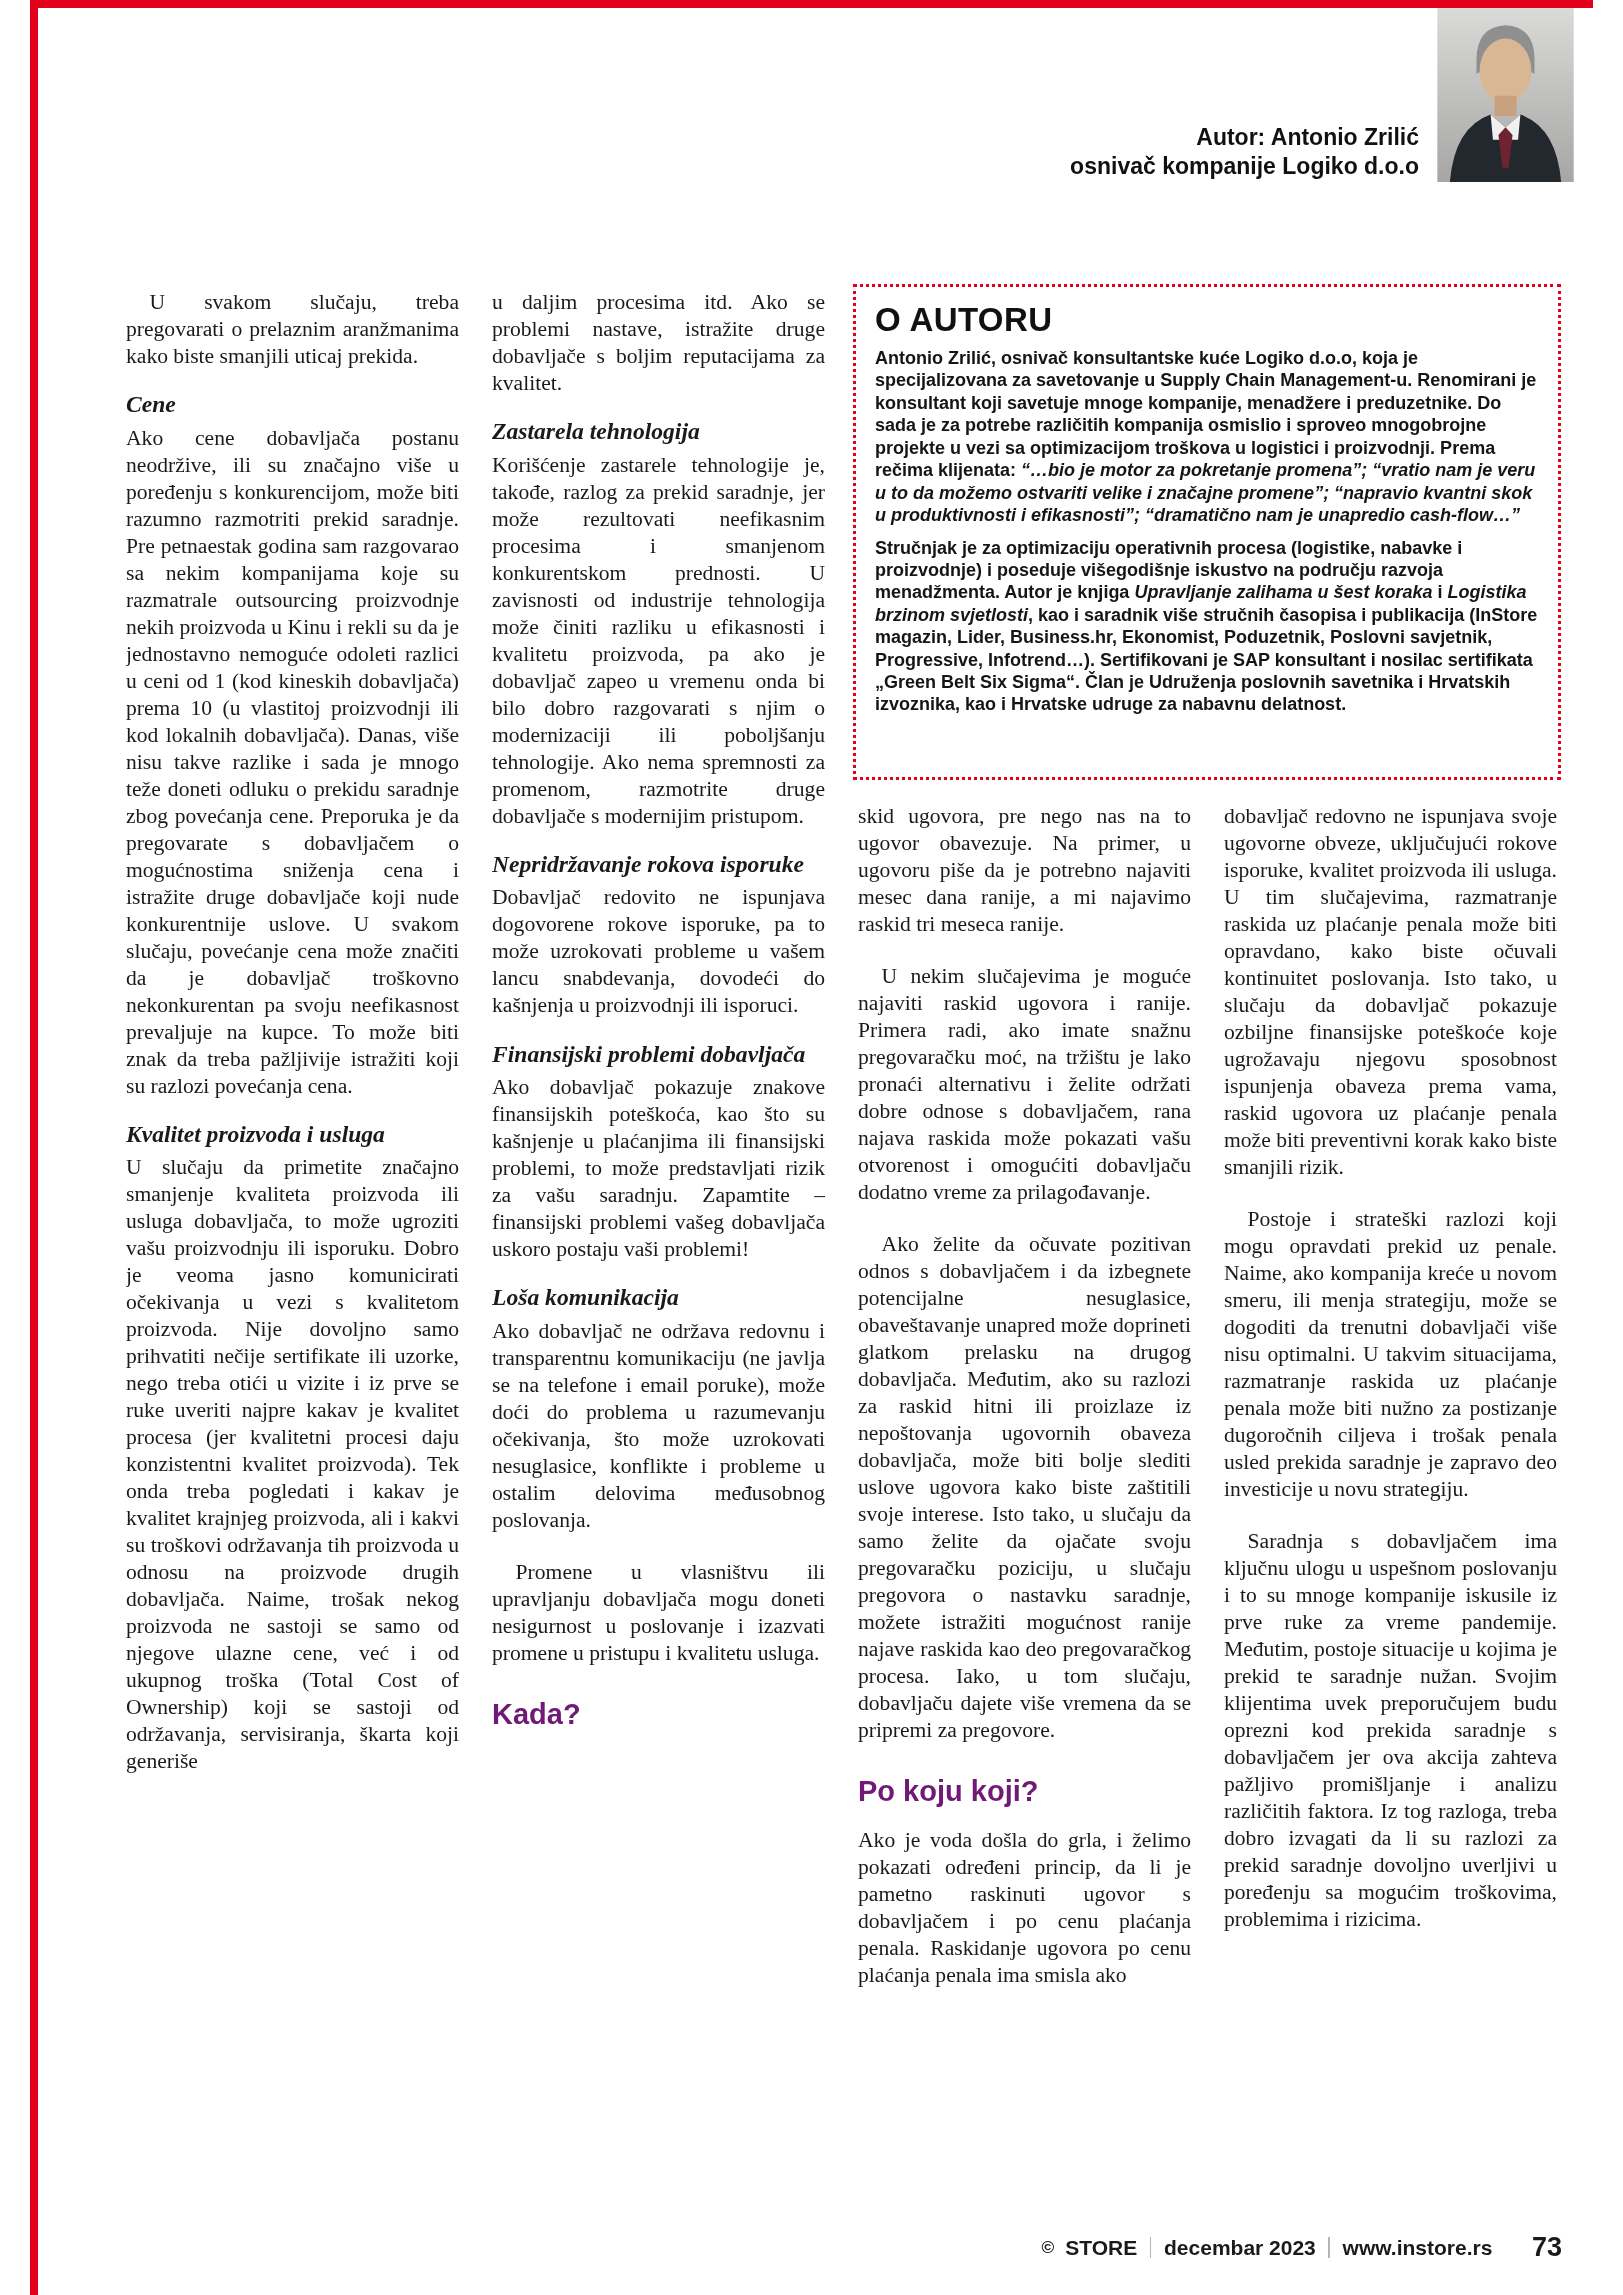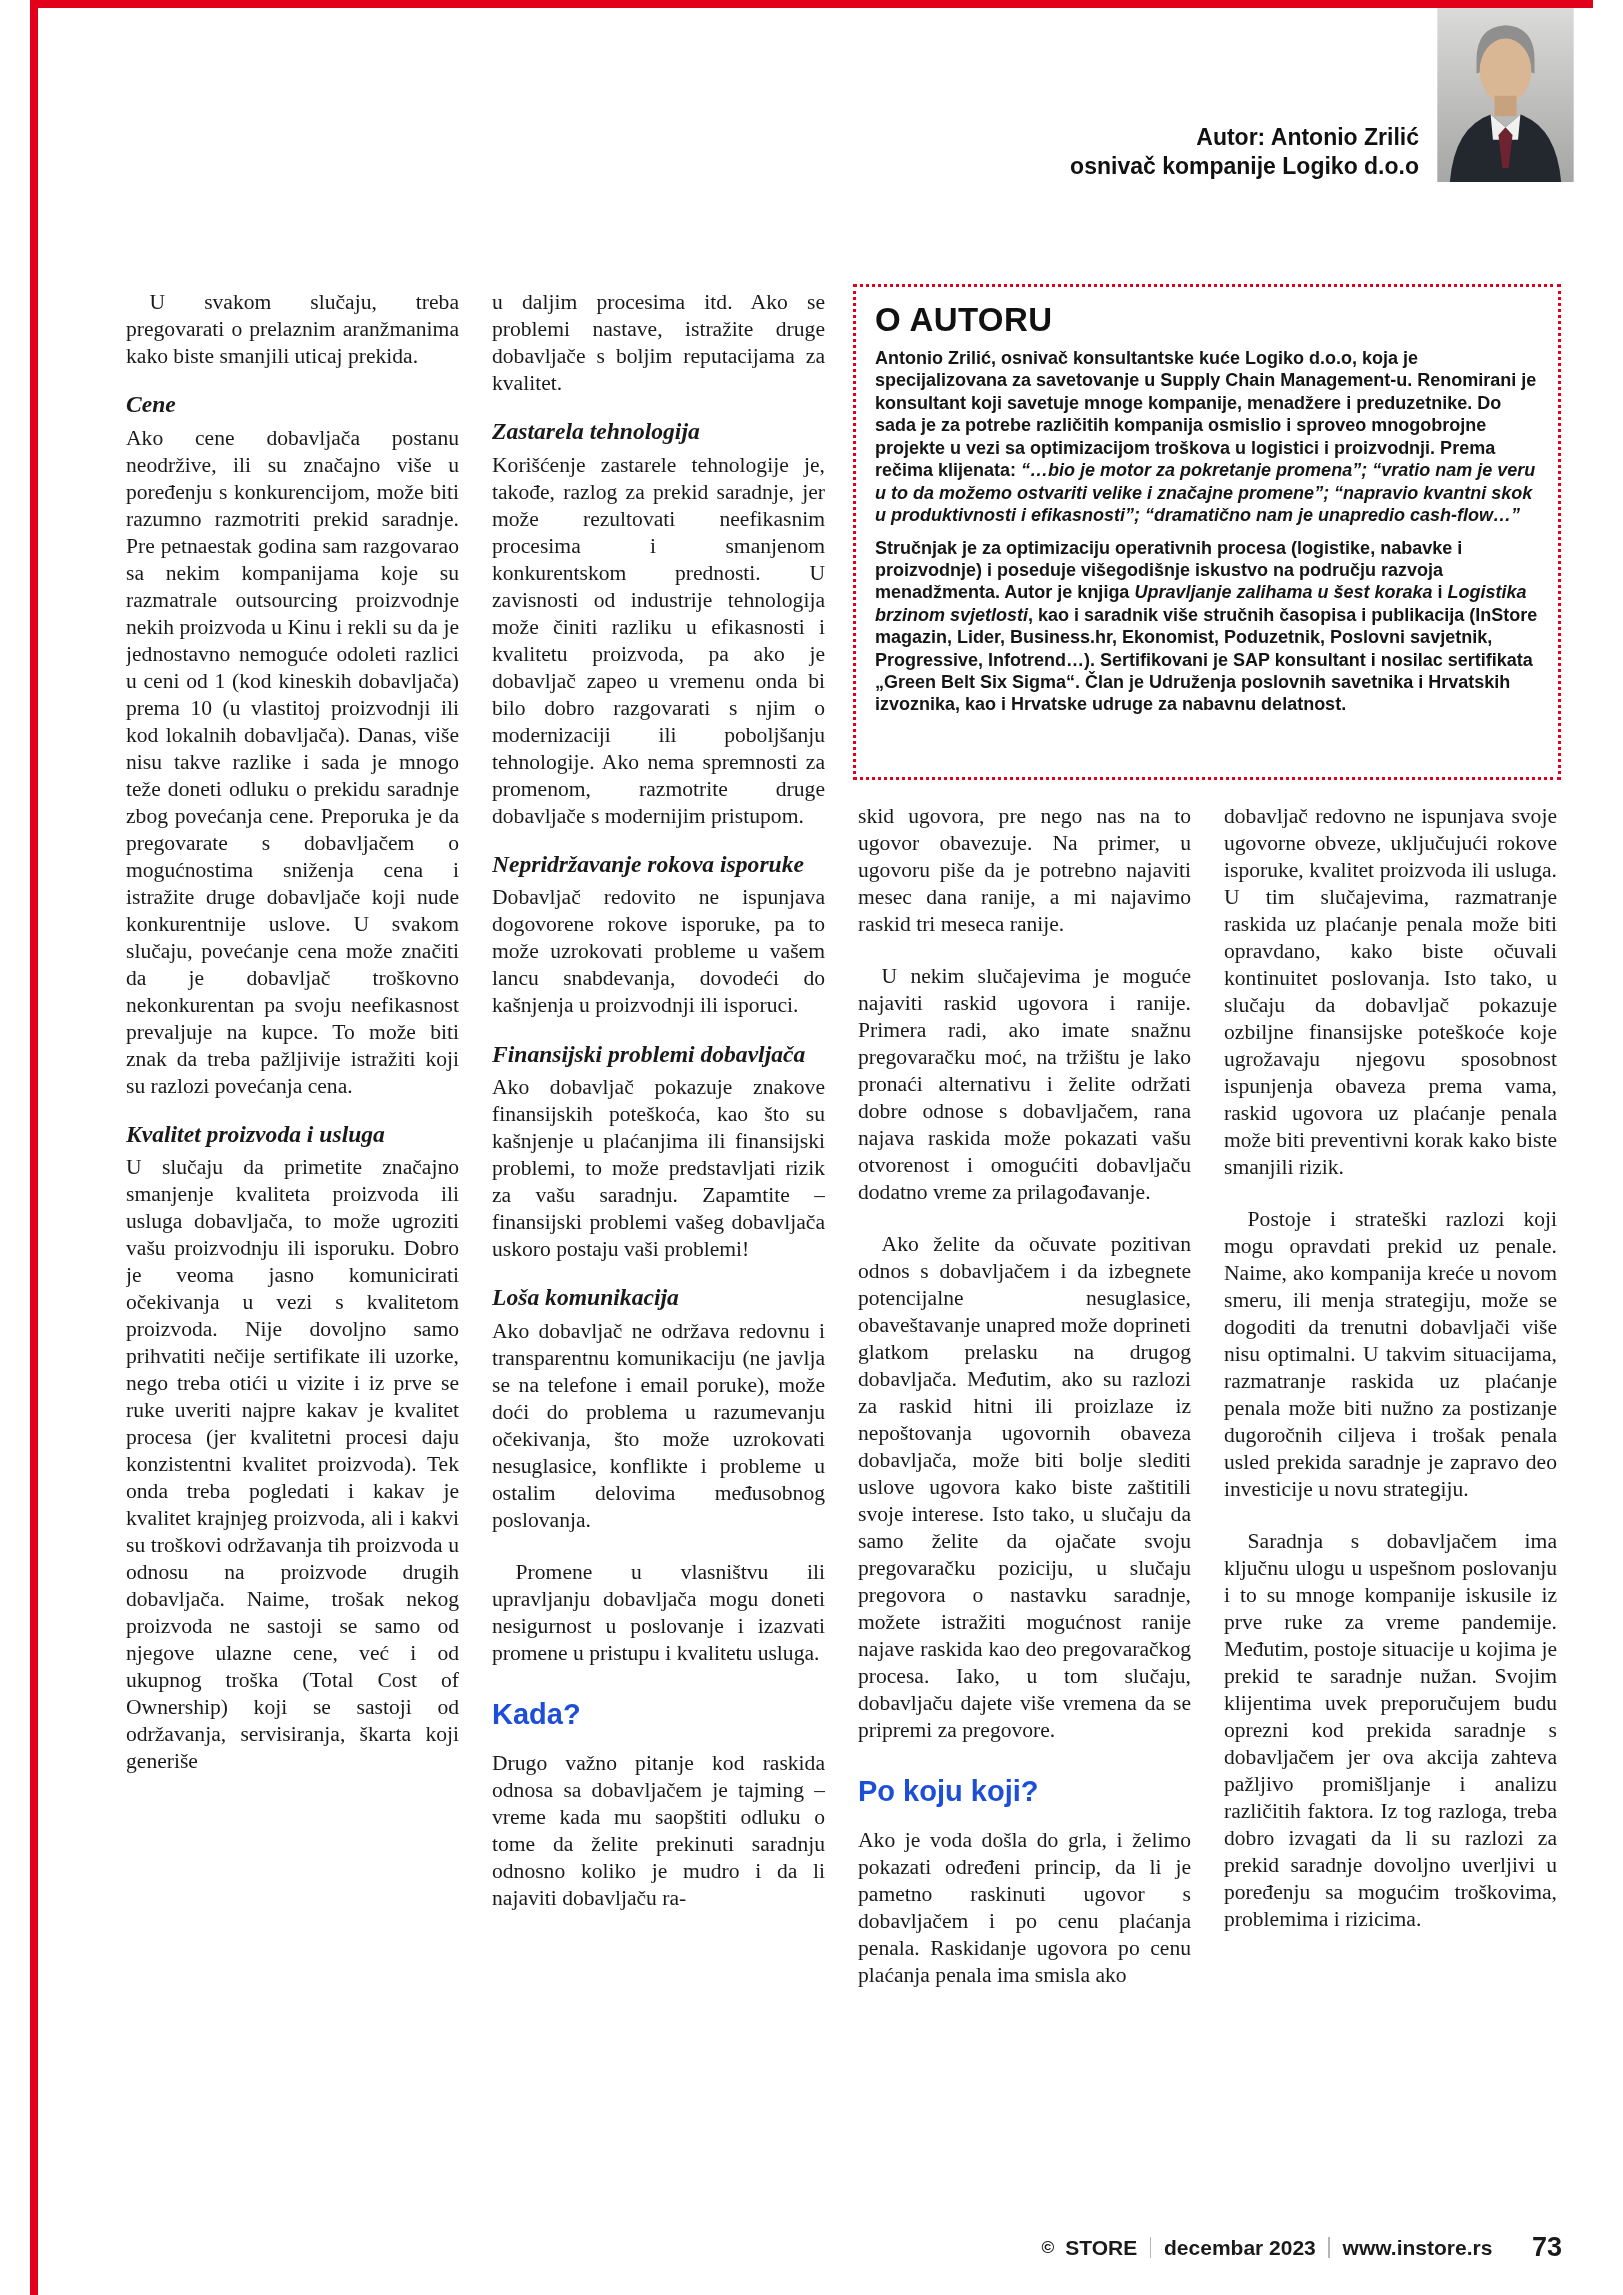--- a/index.html
+++ b/index.html
@@ -65,21 +65,21 @@
   .col p.gap { margin-top:25px;font-family:Liberation Serif, serif; }
   .h-serif {
     font-family:"Liberation Serif", serif;
     font-style:italic; font-weight:bold;
     font-size:23.6px; line-height:28px;
     margin:20.4px 0 6.3px 0;
   }
   .h-sans {
     font-family:"Liberation Sans", sans-serif;
     font-weight:bold; font-size:29px; line-height:33px;
-    margin:31px 0 19px 0; color:#1d4ed8;
+    margin:31px 0 19px 0; color:#701a75;
   }
 
   
   .page-footer {
     position:absolute; top:2232px; left:96px; right:31px;
     display:flex; justify-content:flex-end; align-items:center;
     gap:12.6px;
     font-family:"Liberation Sans", sans-serif;
     font-size:21px; font-weight:bold; color:#1a1a1a;
   }
@@ -141,21 +141,20 @@
       <h3 class="h-serif">Zastarela tehnologija</h3>
       <p class="">Korišćenje zastarele tehnologije je, takođe, razlog za prekid saradnje, jer može rezultovati neefikasnim procesima i smanjenom konkurentskom prednosti. U zavisnosti od industrije tehnologija može činiti razliku u efikasnosti i kvalitetu proizvoda, pa ako je dobavljač zapeo u vremenu onda bi bilo dobro razgovarati s njim o modernizaciji ili poboljšanju tehnologije. Ako nema spremnosti za promenom, razmotrite druge dobavljače s modernijim pristupom.</p>
       <h3 class="h-serif">Nepridržavanje rokova isporuke</h3>
       <p class="">Dobavljač redovito ne ispunjava dogovorene rokove isporuke, pa to može uzrokovati probleme u vašem lancu snabdevanja, dovodeći do kašnjenja u proizvodnji ili isporuci.</p>
       <h3 class="h-serif">Finansijski problemi dobavljača</h3>
       <p class="">Ako dobavljač pokazuje znakove finansijskih poteškoća, kao što su kašnjenje u plaćanjima ili finansijski problemi, to može predstavljati rizik za vašu saradnju. Zapamtite – finansijski problemi vašeg dobavljača uskoro postaju vaši problemi!</p>
       <h3 class="h-serif">Loša komunikacija</h3>
       <p class="">Ako dobavljač ne održava redovnu i transparentnu komunikaciju (ne javlja se na telefone i email poruke), može doći do problema u razumevanju očekivanja, što može uzrokovati nesuglasice, konflikte i probleme u ostalim delovima međusobnog poslovanja.</p>
       <p class="indent gap">Promene u vlasništvu ili upravljanju dobavljača mogu doneti nesigurnost u poslovanje i izazvati promene u pristupu i kvalitetu usluga.</p>
       <h2 class="h-sans">Kada?</h2>
-      <p class="">Drugo važno pitanje kod raskida odnosa sa dobavljačem je tajming – vreme kada mu saopštiti odluku o tome da želite prekinuti saradnju odnosno koliko je mudro i da li najaviti dobavljaču ra-</p>
     </div>
   <div class="col col3">
       <p class="">skid ugovora, pre nego nas na to ugovor obavezuje. Na primer, u ugovoru piše da je potrebno najaviti mesec dana ranije, a mi najavimo raskid tri meseca ranije.</p>
       <p class="indent gap">U nekim slučajevima je moguće najaviti raskid ugovora i ranije. Primera radi, ako imate snažnu pregovaračku moć, na tržištu je lako pronaći alternativu i želite održati dobre odnose s dobavljačem, rana najava raskida može pokazati vašu otvorenost i omogućiti dobavljaču dodatno vreme za prilagođavanje.</p>
       <p class="indent gap">Ako želite da očuvate pozitivan odnos s dobavljačem i da izbegnete potencijalne nesuglasice, obaveštavanje unapred može doprineti glatkom prelasku na drugog dobavljača. Međutim, ako su razlozi za raskid hitni ili proizlaze iz nepoštovanja ugovornih obaveza dobavljača, može biti bolje slediti uslove ugovora kako biste zaštitili svoje interese. Isto tako, u slučaju da samo želite da ojačate svoju pregovaračku poziciju, u slučaju pregovora o nastavku saradnje, možete istražiti mogućnost ranije najave raskida kao deo pregovaračkog procesa. Iako, u tom slučaju, dobavljaču dajete više vremena da se pripremi za pregovore.</p>
       <h2 class="h-sans">Po koju koji?</h2>
       <p class="">Ako je voda došla do grla, i želimo pokazati određeni princip, da li je pametno raskinuti ugovor s dobavljačem i po cenu plaćanja penala. Raskidanje ugovora po cenu plaćanja penala ima smisla ako</p>
     </div>
   <div class="col col4">
       <p class="">dobavljač redovno ne ispunjava svoje ugovorne obveze, uključujući rokove isporuke, kvalitet proizvoda ili usluga. U tim slučajevima, razmatranje raskida uz plaćanje penala može biti opravdano, kako biste očuvali kontinuitet poslovanja. Isto tako, u slučaju da dobavljač pokazuje ozbiljne finansijske poteškoće koje ugrožavaju njegovu sposobnost ispunjenja obaveza prema vama, raskid ugovora uz plaćanje penala može biti preventivni korak kako biste smanjili rizik.</p>

